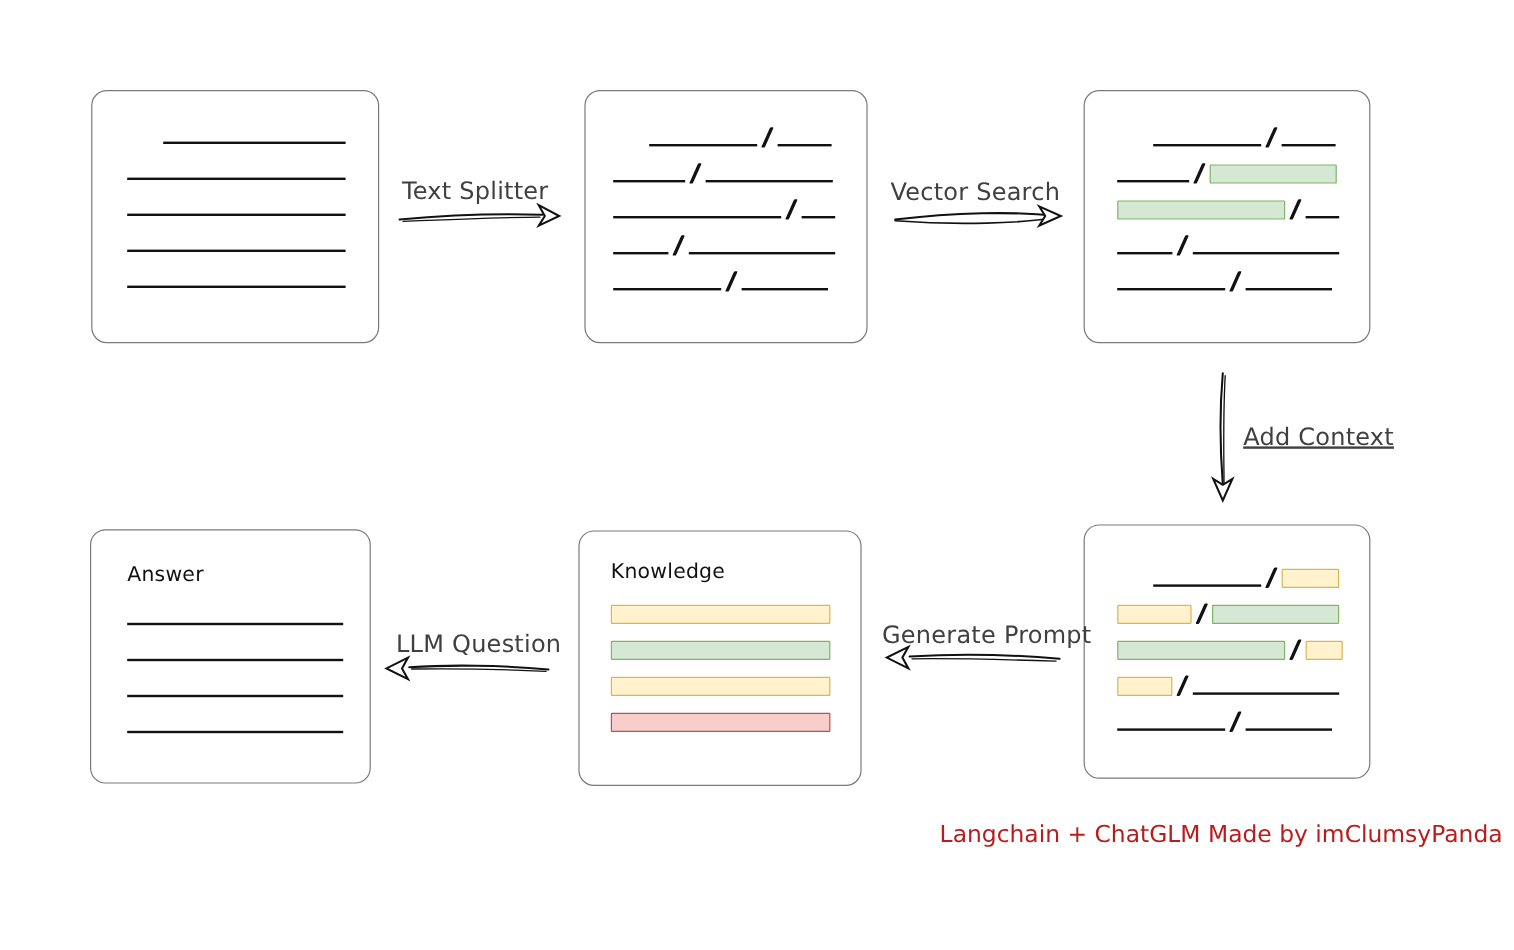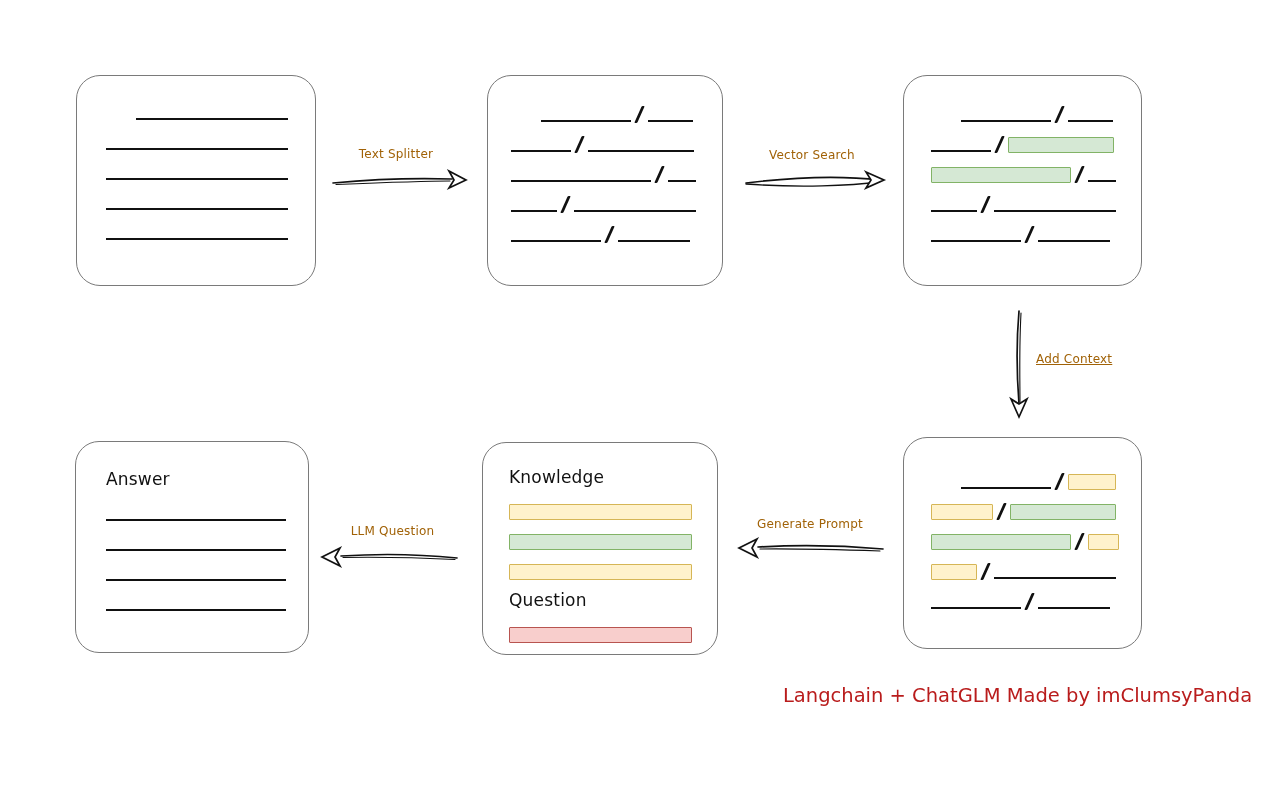--- a/index.html
+++ b/index.html
@@ -5,21 +5,21 @@
   html,body { margin:0; padding:0; }
   body {
     width:1262px; height:792px; position:relative; overflow:hidden;
     background:#ffffff;
     font-family:"DejaVu Sans","Liberation Sans",sans-serif;
     color:#111;
   }
   .box {
     position:absolute; background:#fff;
     border:1.4px solid var(--box-border,#7a7a7a);
-    border-radius:24px; box-sizing:border-box;
+    border-radius:13px; box-sizing:border-box;
   }
   .rows { position:absolute; left:0; top:0; right:0; }
   .row { height:30px; display:flex; align-items:flex-end; }
   .label-row {
     font-size:17px; letter-spacing:0.2px; color:#111;
     padding-bottom:3px; align-items:flex-end;
   }
   .seg-line {
     height:0; border-bottom:2px solid var(--line-color,#111);
     margin-bottom:1px;
@@ -29,21 +29,21 @@
     transform:skewX(-24deg); margin:0 7px 0 7px; border-radius:1px;
   }
   .seg-bar {
     height:16px; box-sizing:border-box;
     border:1.8px solid; border-radius:1px;
   }
   .bar-green  { background:var(--green-fill,#d5e8d4);  border-color:var(--green-stroke,#82b366); }
   .bar-yellow { background:var(--yellow-fill,#fff2cc); border-color:var(--yellow-stroke,#d6b656); }
   .bar-red    { background:var(--red-fill,#f8cecc);    border-color:var(--red-stroke,#b85450); }
   .arrow-label {
-    position:absolute; font-size:12px; color:#a16207;
+    position:absolute; font-size:20px; color:#404040;
     white-space:nowrap; letter-spacing:0.2px;
   }
   .center { text-align:center; }
   .arrows-svg { position:absolute; left:0; top:0; pointer-events:none; }
   .caption {
     position:absolute; left:783px; top:684px; width:400px;
     font-size:19.5px; color:#b91c1c; white-space:nowrap;
   }
 </style>
 </head>
@@ -164,21 +164,20 @@
       <div class="row label-row">Knowledge</div>
       <div class="row">
         <div class="seg-bar bar-yellow" style="width: 183px;"></div>
       </div>
       <div class="row">
         <div class="seg-bar bar-green" style="width: 183px;"></div>
       </div>
       <div class="row">
         <div class="seg-bar bar-yellow" style="width: 183px;"></div>
       </div>
-      <div class="row label-row">Question</div>
       <div class="row">
         <div class="seg-bar bar-red" style="width: 183px;"></div>
       </div>
     </div>
 </div>
 
 <div class="box" style="left:75px; top:441px; width:234px; height:212px;">
   <div class="rows" style="left:30px; top:17px;">
       <div class="row label-row">Answer</div>
       <div class="row">

